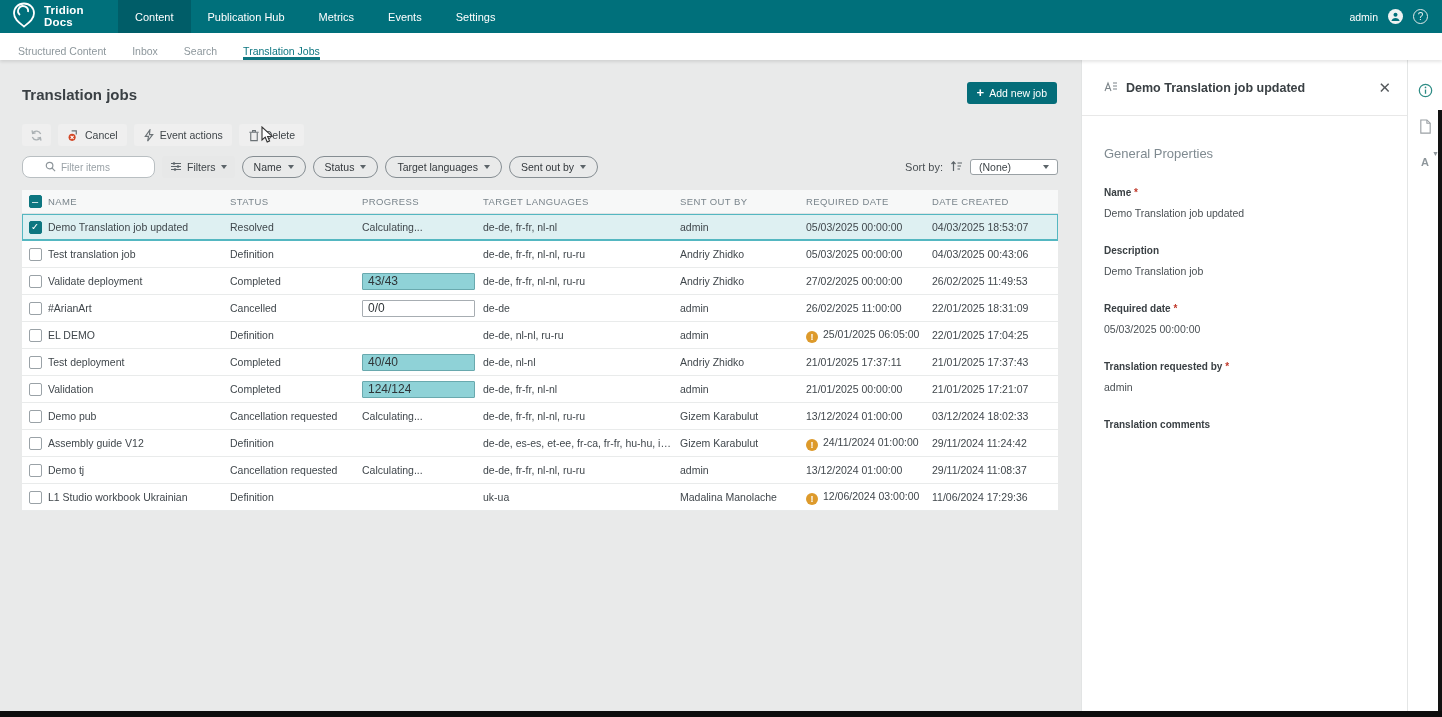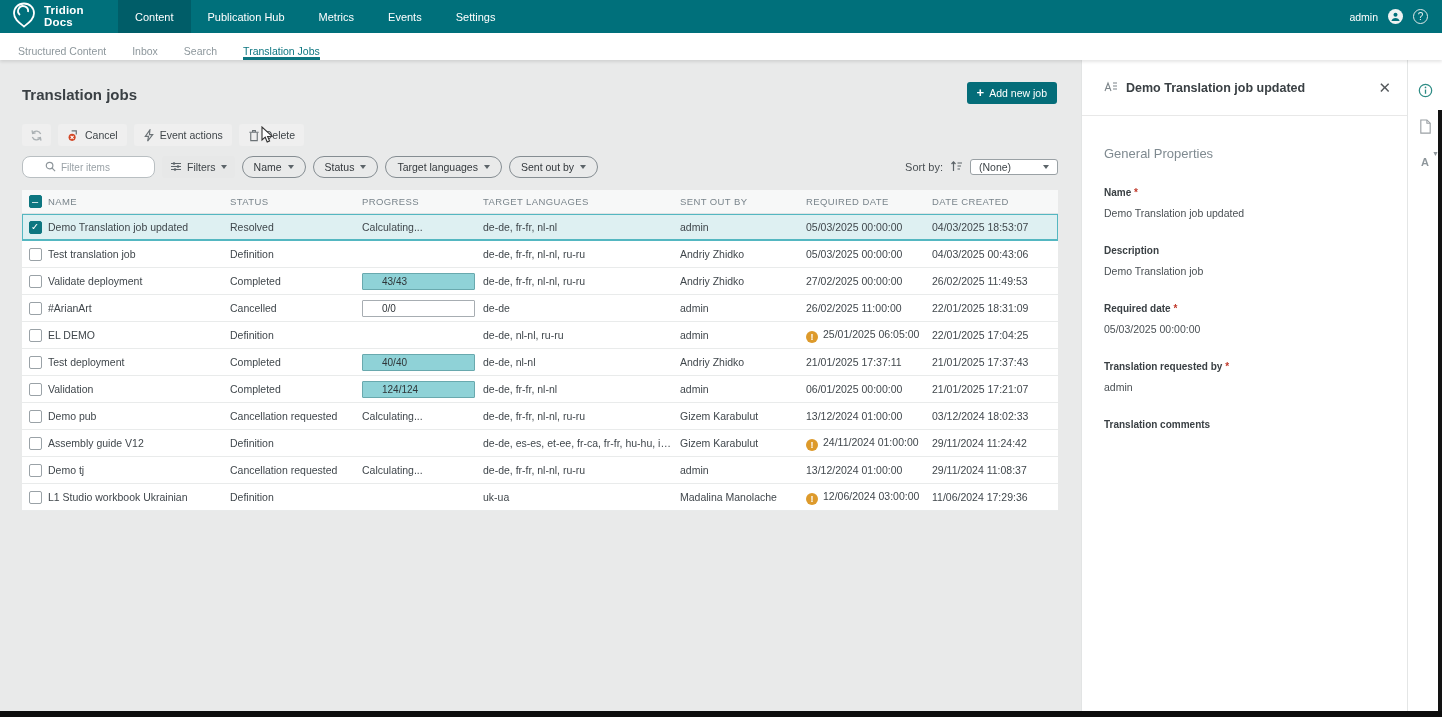--- a/index.html
+++ b/index.html
@@ -68,21 +68,21 @@
   .trow.selected { background:#def0f2; box-shadow:inset 0 0 0 1px #54b7c1; border-bottom-color:#54b7c1; }
   .cell { font-size:10.5px; color:#40474c; white-space:nowrap; overflow:hidden; text-overflow:ellipsis; padding-right:8px; }
   .cbwrap { display:flex; justify-content:center; }
   .cb { width:13px; height:13px; border:1px solid #9aa2a7; border-radius:2px; background:#fff; display:flex;
     align-items:center; justify-content:center; font-size:10px; color:#fff; }
   .cb.checked { background:#0d7680; border-color:#0d7680; }
   .cb.indet { background:#0d7680; border-color:#0d7680; }
   .cb.indet::after { content:"–"; color:#fff; font-size:11px; line-height:11px; }
   .cb.checked::after { content:"✓"; color:#fff; font-size:9.5px; line-height:9.5px; }
   .pbar { width:113px; height:17px; border:1px solid #a7adb2; border-radius:1px; background:#fff;
-    font-size:10px; color:#2f3538; display:flex; align-items:center; padding:0 19px; }
+    font-size:12px; color:#2f3538; display:flex; align-items:center; padding:0 5px; }
   .pbar.full { background:#8fd2d7; border-color:#69a9ae; }
   .warn { width:12px; height:12px; border-radius:50%; background:#dd9a2b; color:#fff; font-size:9px; font-weight:bold;
     display:inline-flex; align-items:center; justify-content:center; margin-right:5px; vertical-align:-2px; }
 
   
   .panel { position:absolute; left:1081px; top:60px; width:326px; height:657px; background:#fff; border-left:1px solid #e2e4e4; }
   .panel-header { height:56px; display:flex; align-items:center; gap:8px; padding:0 16px 0 22px;
     border-bottom:1px solid #e8e8e8; }
   .panel-title { font-size:12.5px; font-weight:600; color:#3a4044; flex:1; }
   .close-x { font-size:15px; color:#55595c; cursor:pointer; line-height:14px; }
@@ -357,21 +357,21 @@
     <span class="cbwrap">
             <span class="cb"></span>
           </span>
     <span class="cell c-name">Validation</span>
     <span class="cell c-status">Completed</span>
     <span class="cell c-progress">
             <div class="pbar full">124/124</div>
           </span>
     <span class="cell c-langs">de-de, fr-fr, nl-nl</span>
     <span class="cell c-sentby">admin</span>
-    <span class="cell c-required">06/01/2025 00:00:00</span>
+    <span class="cell c-required">21/01/2025 00:00:00</span>
     <span class="cell c-created">21/01/2025 17:21:07</span>
   </div>
         <div class="grow trow">
     <span class="cbwrap">
             <span class="cb"></span>
           </span>
     <span class="cell c-name">Demo pub</span>
     <span class="cell c-status">Cancellation requested</span>
     <span class="cell c-progress">Calculating...</span>
     <span class="cell c-langs">de-de, fr-fr, nl-nl, ru-ru</span>

